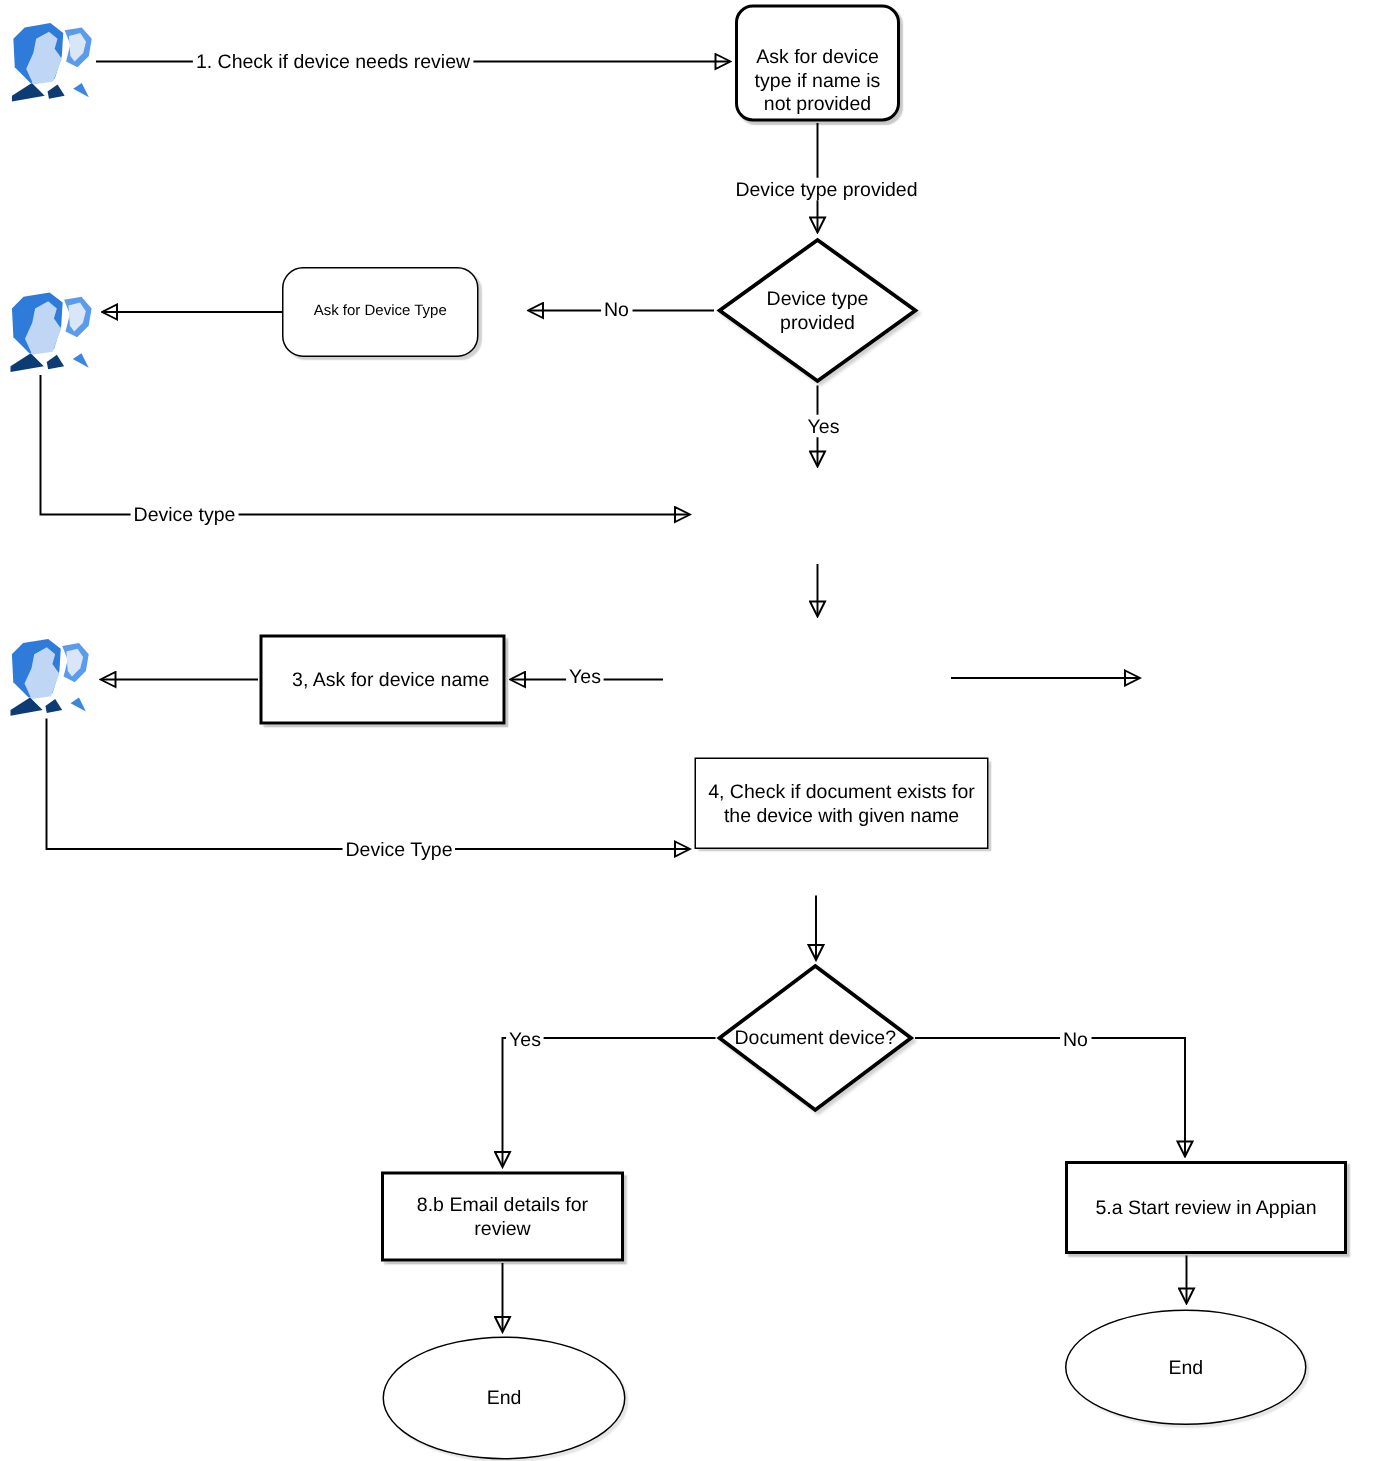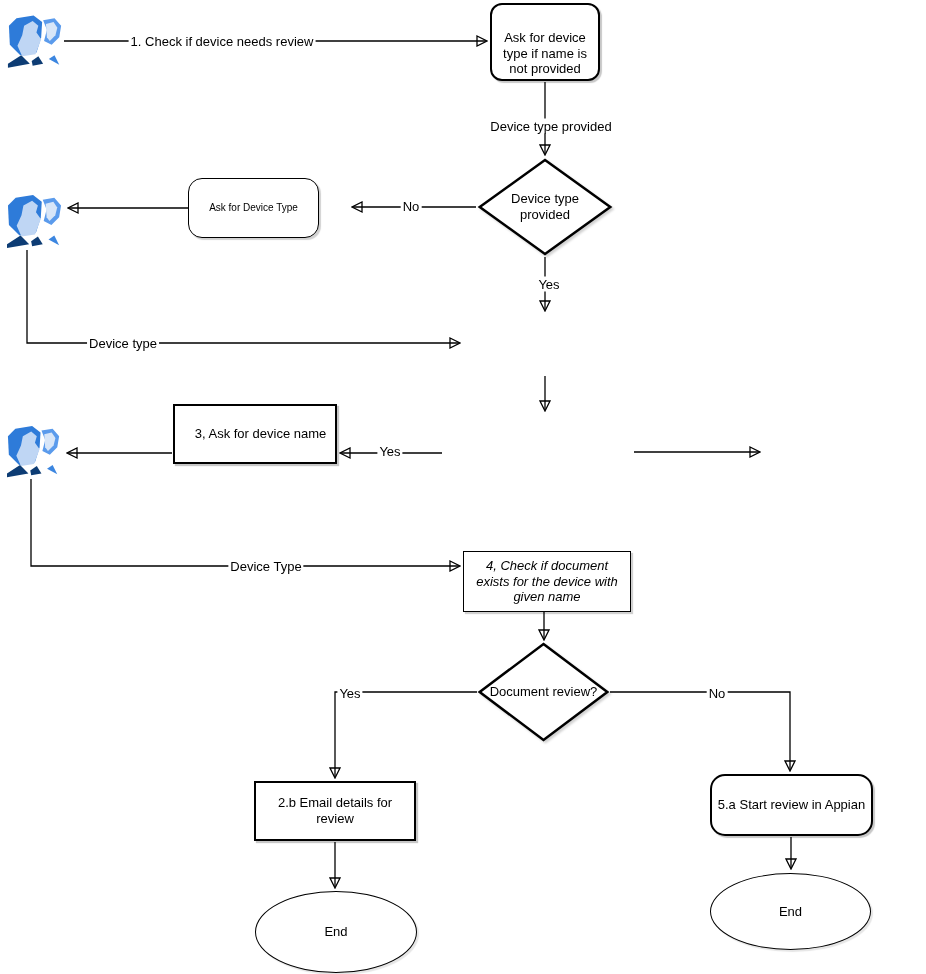--- a/index.html
+++ b/index.html
@@ -90,34 +90,34 @@
 
   <div class="shape rounded-thick" style="left:490px;top:3px;width:110px;height:78px;align-items:flex-end;">
     <span>Ask for device type if name is not provided</span>
   </div>
 
   <div class="shape rounded-thin" style="left:188px;top:178px;width:131px;height:60px;font-size:10px;">
     <span>Ask for Device Type</span>
   </div>
 
 
-  <div class="shape rect-thick" style="left:173px;top:404px;width:164px;height:60px;padding-left:16px;">
+  <div class="shape rect-thick" style="left:173px;top:423px;width:164px;height:60px;padding-left:16px;">
     <span>3, Ask for device name</span>
   </div>
 
 
-  <div class="shape rect-thin" style="left:463px;top:551px;width:168px;height:61px;font-style:italic;">
+  <div class="shape rect-thin" style="left:463px;top:505px;width:196px;height:61px;">
     <span>4, Check if document exists for the device with given name</span>
   </div>
 
   <div class="shape rect-thick" style="left:254px;top:781px;width:162px;height:60px;">
-    <span>2.b Email details for review</span>
+    <span>8.b Email details for review</span>
   </div>
 
-  <div class="shape rect-thick" style="left:710px;top:774px;width:163px;height:62px;border-radius:15px;">
+  <div class="shape rect-thick" style="left:710px;top:774px;width:188px;height:62px;">
     <span>5.a Start review in Appian</span>
   </div>
 
   <div class="shape ellipse" style="left:255px;top:891px;width:162px;height:82px;">
     <span>End</span>
   </div>
 
   <div class="shape ellipse" style="left:710px;top:873px;width:161px;height:77px;">
     <span>End</span>
   </div>
@@ -127,21 +127,21 @@
       <polygon points="50,2 98,50 50,98 2,50" fill="#fff" stroke="#000" stroke-width="2.5" vector-effect="non-scaling-stroke"></polygon>
     </svg>
     <div class="dlabel">Device type provided</div>
   </div>
 
 
   <div class="diamond wide" style="left:477px;top:642px;width:133px;height:100px;">
     <svg viewBox="0 0 100 100" preserveAspectRatio="none">
       <polygon points="50,2 98,50 50,98 2,50" fill="#fff" stroke="#000" stroke-width="2.5" vector-effect="non-scaling-stroke"></polygon>
     </svg>
-    <div class="dlabel">Document review?</div>
+    <div class="dlabel">Document device?</div>
   </div>
 
   <div class="edge-label" style="left:222px;top:41px;">1. Check if device needs review</div>
   <div class="edge-label" style="left:551px;top:126px;">Device type provided</div>
   <div class="edge-label" style="left:411px;top:206px;">No</div>
   <div class="edge-label" style="left:549px;top:284px;">Yes</div>
   <div class="edge-label" style="left:123px;top:343px;">Device type</div>
   <div class="edge-label" style="left:390px;top:451px;">Yes</div>
   <div class="edge-label" style="left:266px;top:566px;">Device Type</div>
   <div class="edge-label" style="left:350px;top:693px;">Yes</div>

